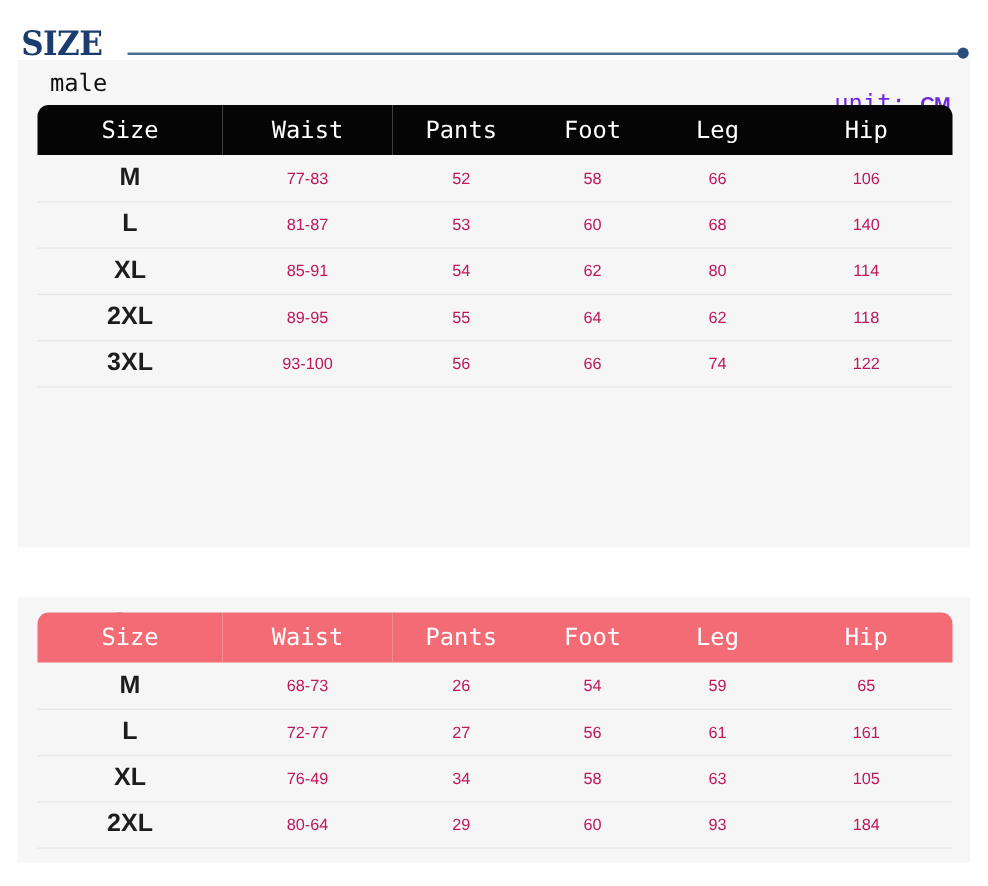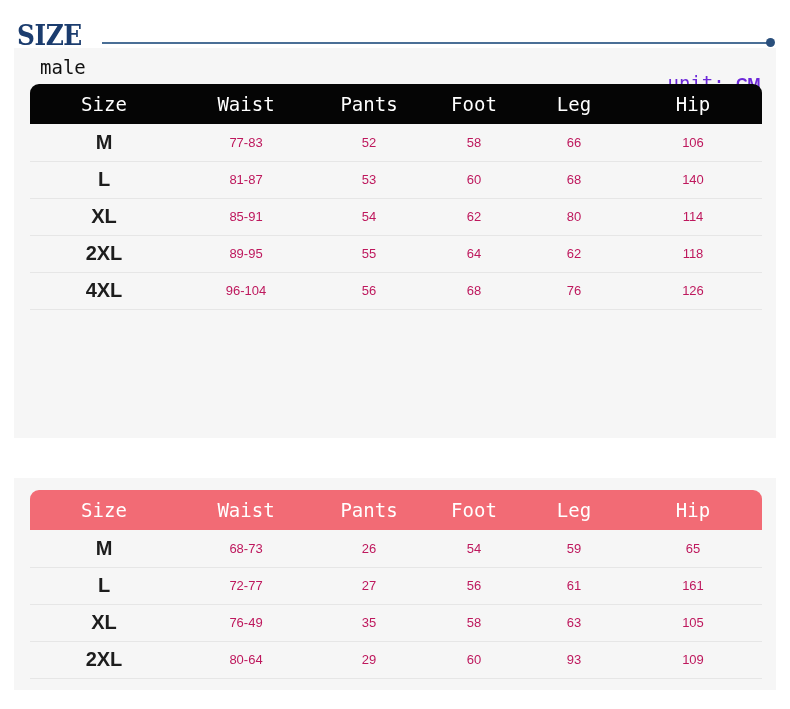--- a/index.html
+++ b/index.html
@@ -214,26 +214,26 @@
     </tr>
     <tr>
       <td class="cell-size">2XL</td>
       <td>89-95</td>
       <td>55</td>
       <td>64</td>
       <td>62</td>
       <td>118</td>
     </tr>
     <tr>
-      <td class="cell-size">4XL</td>
-      <td>96-104</td>
+      <td class="cell-size">3XL</td>
+      <td>93-100</td>
       <td>56</td>
-      <td>68</td>
-      <td>76</td>
-      <td>126</td>
+      <td>66</td>
+      <td>74</td>
+      <td>122</td>
     </tr>
   </tbody>
 </table>
 
 <div class="panel panel-female"></div>
 
 <div class="section-label label-female">Female</div>
 
 <table class="size-table table-female">
   <colgroup>
@@ -267,27 +267,27 @@
       <td class="cell-size">L</td>
       <td>72-77</td>
       <td>27</td>
       <td>56</td>
       <td>61</td>
       <td>161</td>
     </tr>
     <tr>
       <td class="cell-size">XL</td>
       <td>76-49</td>
-      <td>35</td>
+      <td>34</td>
       <td>58</td>
       <td>63</td>
       <td>105</td>
     </tr>
     <tr>
       <td class="cell-size">2XL</td>
       <td>80-64</td>
       <td>29</td>
       <td>60</td>
       <td>93</td>
-      <td>109</td>
+      <td>184</td>
     </tr>
   </tbody>
 </table>
 
 </body></html>

